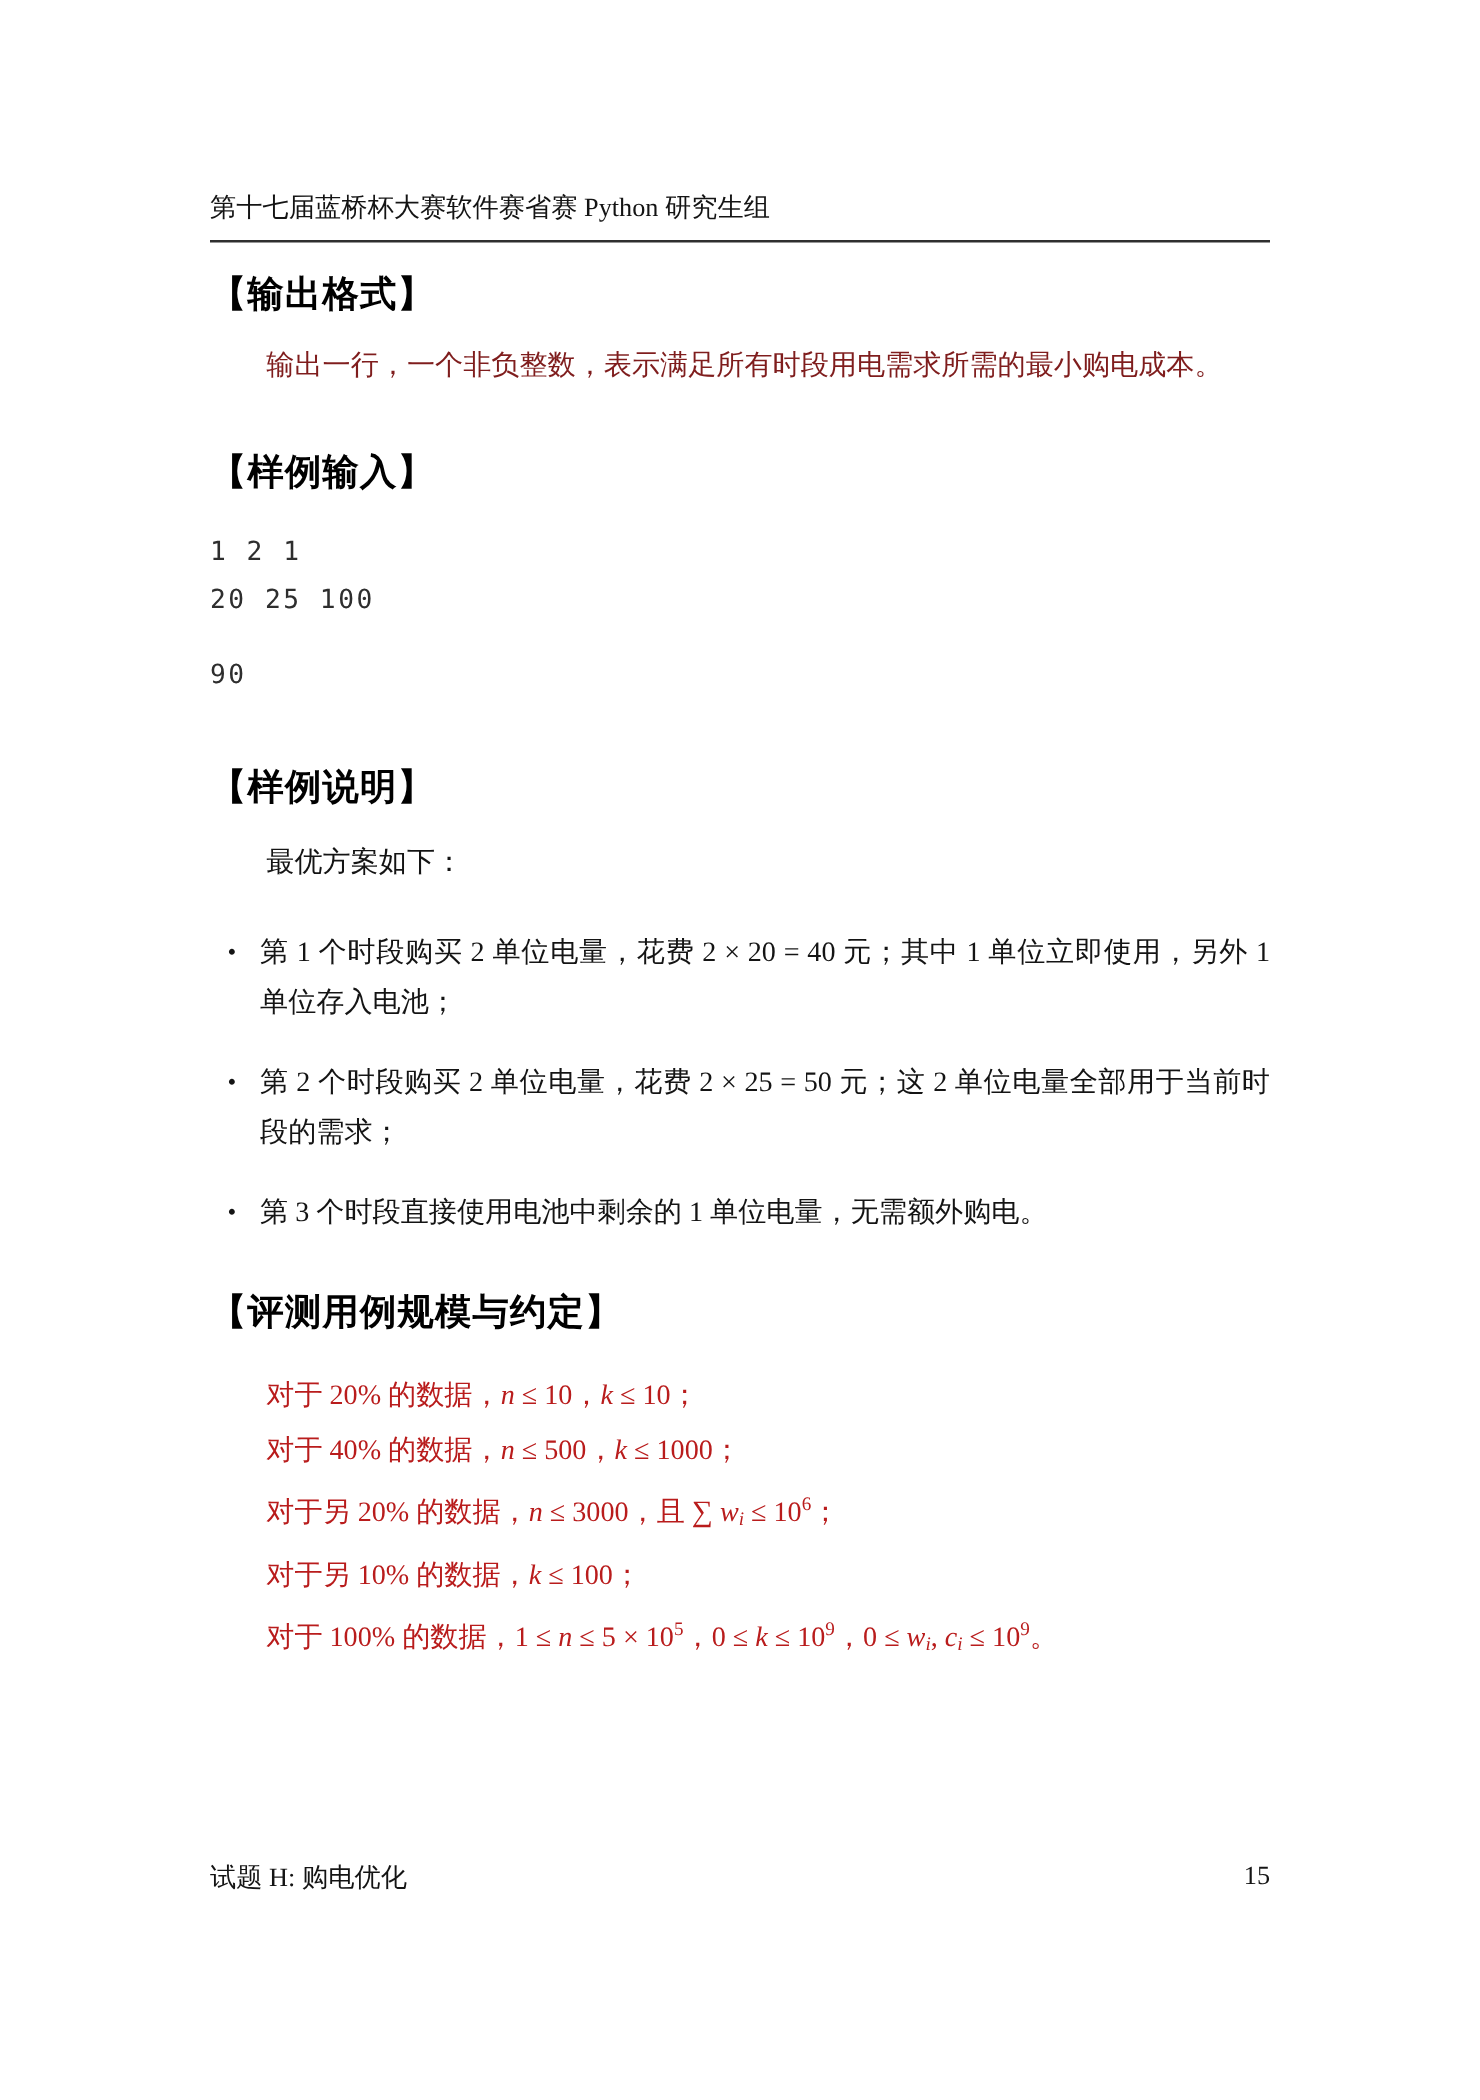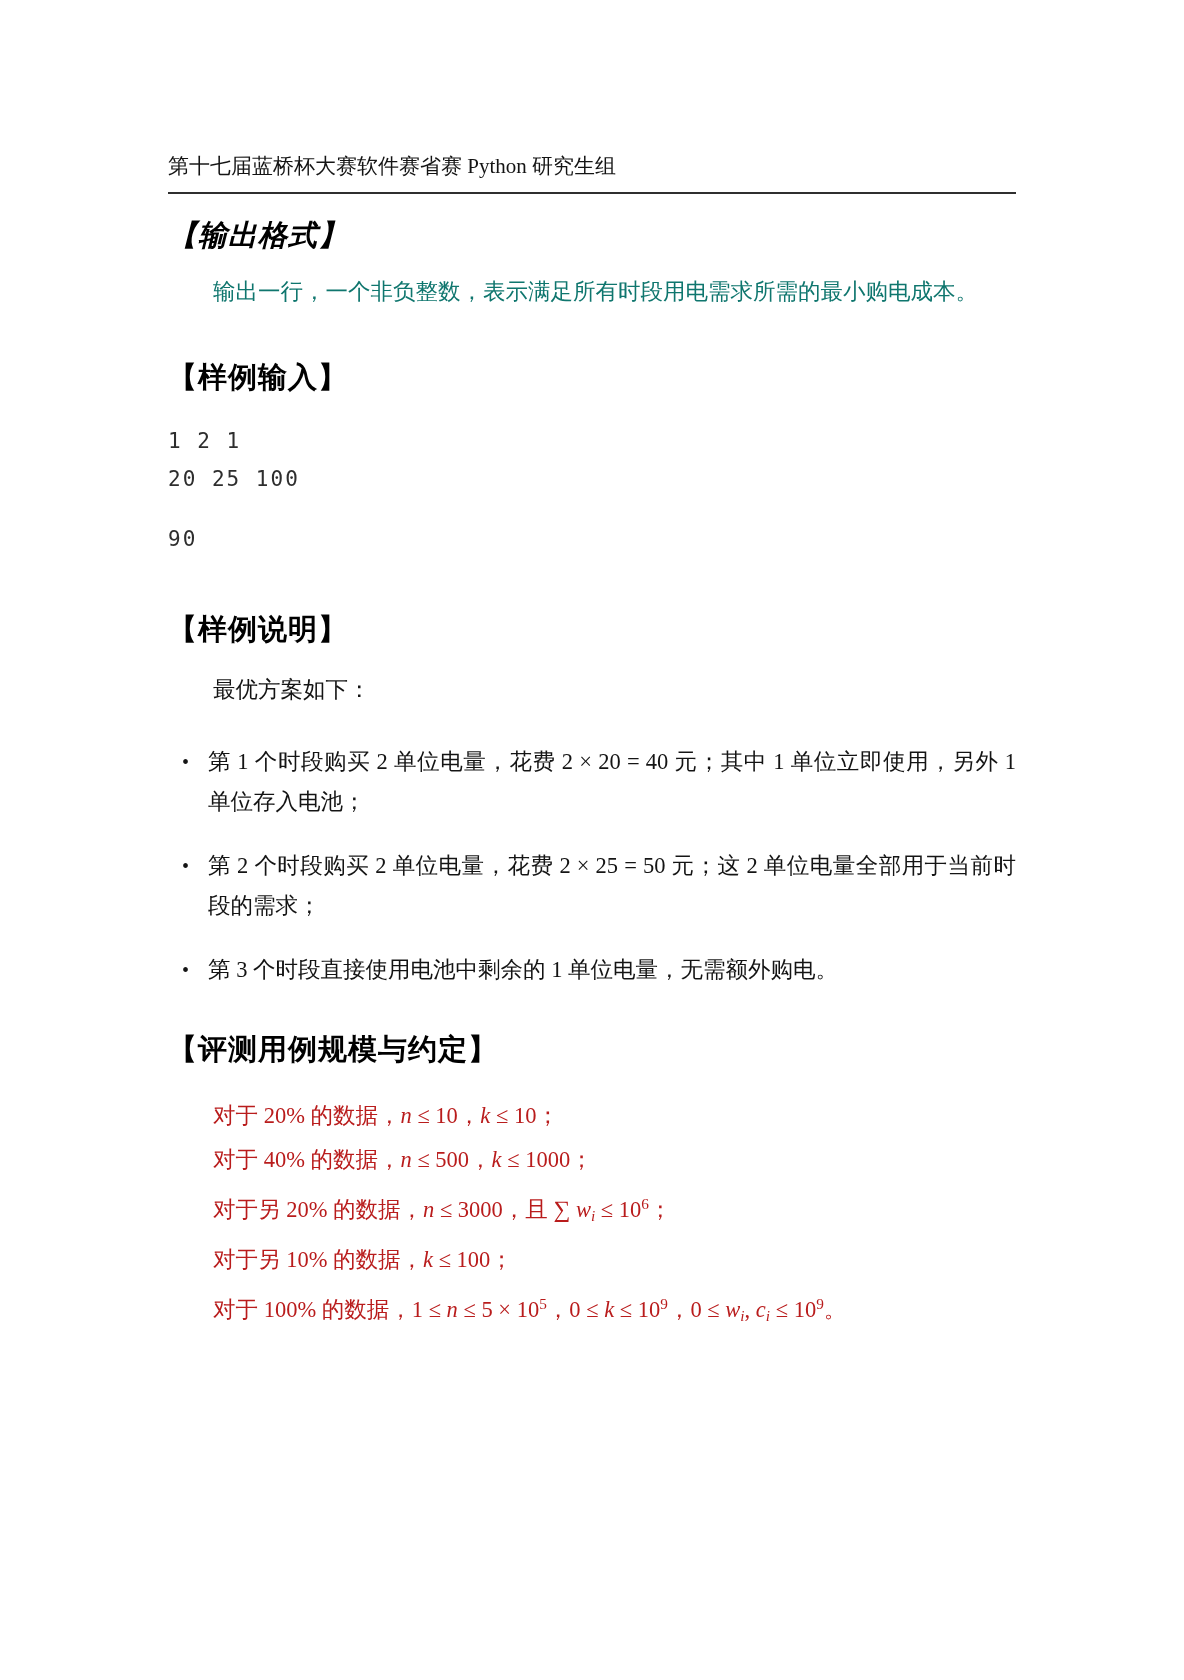--- a/index.html
+++ b/index.html
@@ -27,32 +27,32 @@
     padding-bottom: 12px;
     border-bottom: 2px solid #2f2f2f;
   }
   h2.sec {
     font-family: "Liberation Sans", "DejaVu Sans", sans-serif;
     font-weight: 700;
     font-size: 29px;
     color: #000000;
     letter-spacing: 1px;
   }
-  .sec-output   { margin-top: 22px; font-style: italic; }
+  .sec-output   { margin-top: 22px; }
   .sec-sinput   { margin-top: 46px; }
   .sec-soutput  { margin-top: 42px; }
   .sec-sexplain { margin-top: 52px; }
   .sec-constraints { margin-top: 40px; }
   p.body-par {
     margin-top: 16px;
     font-size: 22.5px;
     line-height: 40px;
     text-align: justify;
     text-indent: 2em;
-    color: #0f766e;
+    color: #7f1d1d;
   }
   .codeblock {
     margin-top: 24px;
     font-family: "DejaVu Sans Mono", "Liberation Mono", monospace;
     font-size: 21px;
     color: #2e2e2e;
     letter-spacing: 2px;
   }
   .codeblock .codeline { line-height: 38px; }
   .outblock { margin-top: 22px; }
@@ -157,13 +157,17 @@
     <div class="constraint-lines">
       <p><span class="seg-cn">对于 20% 的数据，</span><span class="seg-var">n</span><span class="seg-m"> ≤ 10</span><span class="seg-cn">，</span><span class="seg-var">k</span><span class="seg-m"> ≤ 10</span><span class="seg-cn">；</span></p>
       <p><span class="seg-cn">对于 40% 的数据，</span><span class="seg-var">n</span><span class="seg-m"> ≤ 500</span><span class="seg-cn">，</span><span class="seg-var">k</span><span class="seg-m"> ≤ 1000</span><span class="seg-cn">；</span></p>
       <p><span class="seg-cn">对于另 20% 的数据，</span><span class="seg-var">n</span><span class="seg-m"> ≤ 3000</span><span class="seg-cn">，且 </span><span class="seg-op">∑</span><span class="seg-m"> </span><span class="seg-var">w</span><span class="seg-sub">i</span><span class="seg-m"> ≤ 10</span><span class="seg-sup">6</span><span class="seg-cn">；</span></p>
       <p><span class="seg-cn">对于另 10% 的数据，</span><span class="seg-var">k</span><span class="seg-m"> ≤ 100</span><span class="seg-cn">；</span></p>
       <p><span class="seg-cn">对于 100% 的数据，</span><span class="seg-m">1 ≤ </span><span class="seg-var">n</span><span class="seg-m"> ≤ 5 × 10</span><span class="seg-sup">5</span><span class="seg-cn">，</span><span class="seg-m">0 ≤ </span><span class="seg-var">k</span><span class="seg-m"> ≤ 10</span><span class="seg-sup">9</span><span class="seg-cn">，</span><span class="seg-m">0 ≤ </span><span class="seg-var">w</span><span class="seg-sub">i</span><span class="seg-m">, </span><span class="seg-var">c</span><span class="seg-sub">i</span><span class="seg-m"> ≤ 10</span><span class="seg-sup">9</span><span class="seg-cn">。</span></p>
     </div>
 
   </div>
 
+  <div class="doc-footer">
+    <span>试题 H: 购电优化</span>
+    <span>15</span>
+  </div>
 </div>
 
 </body></html>

